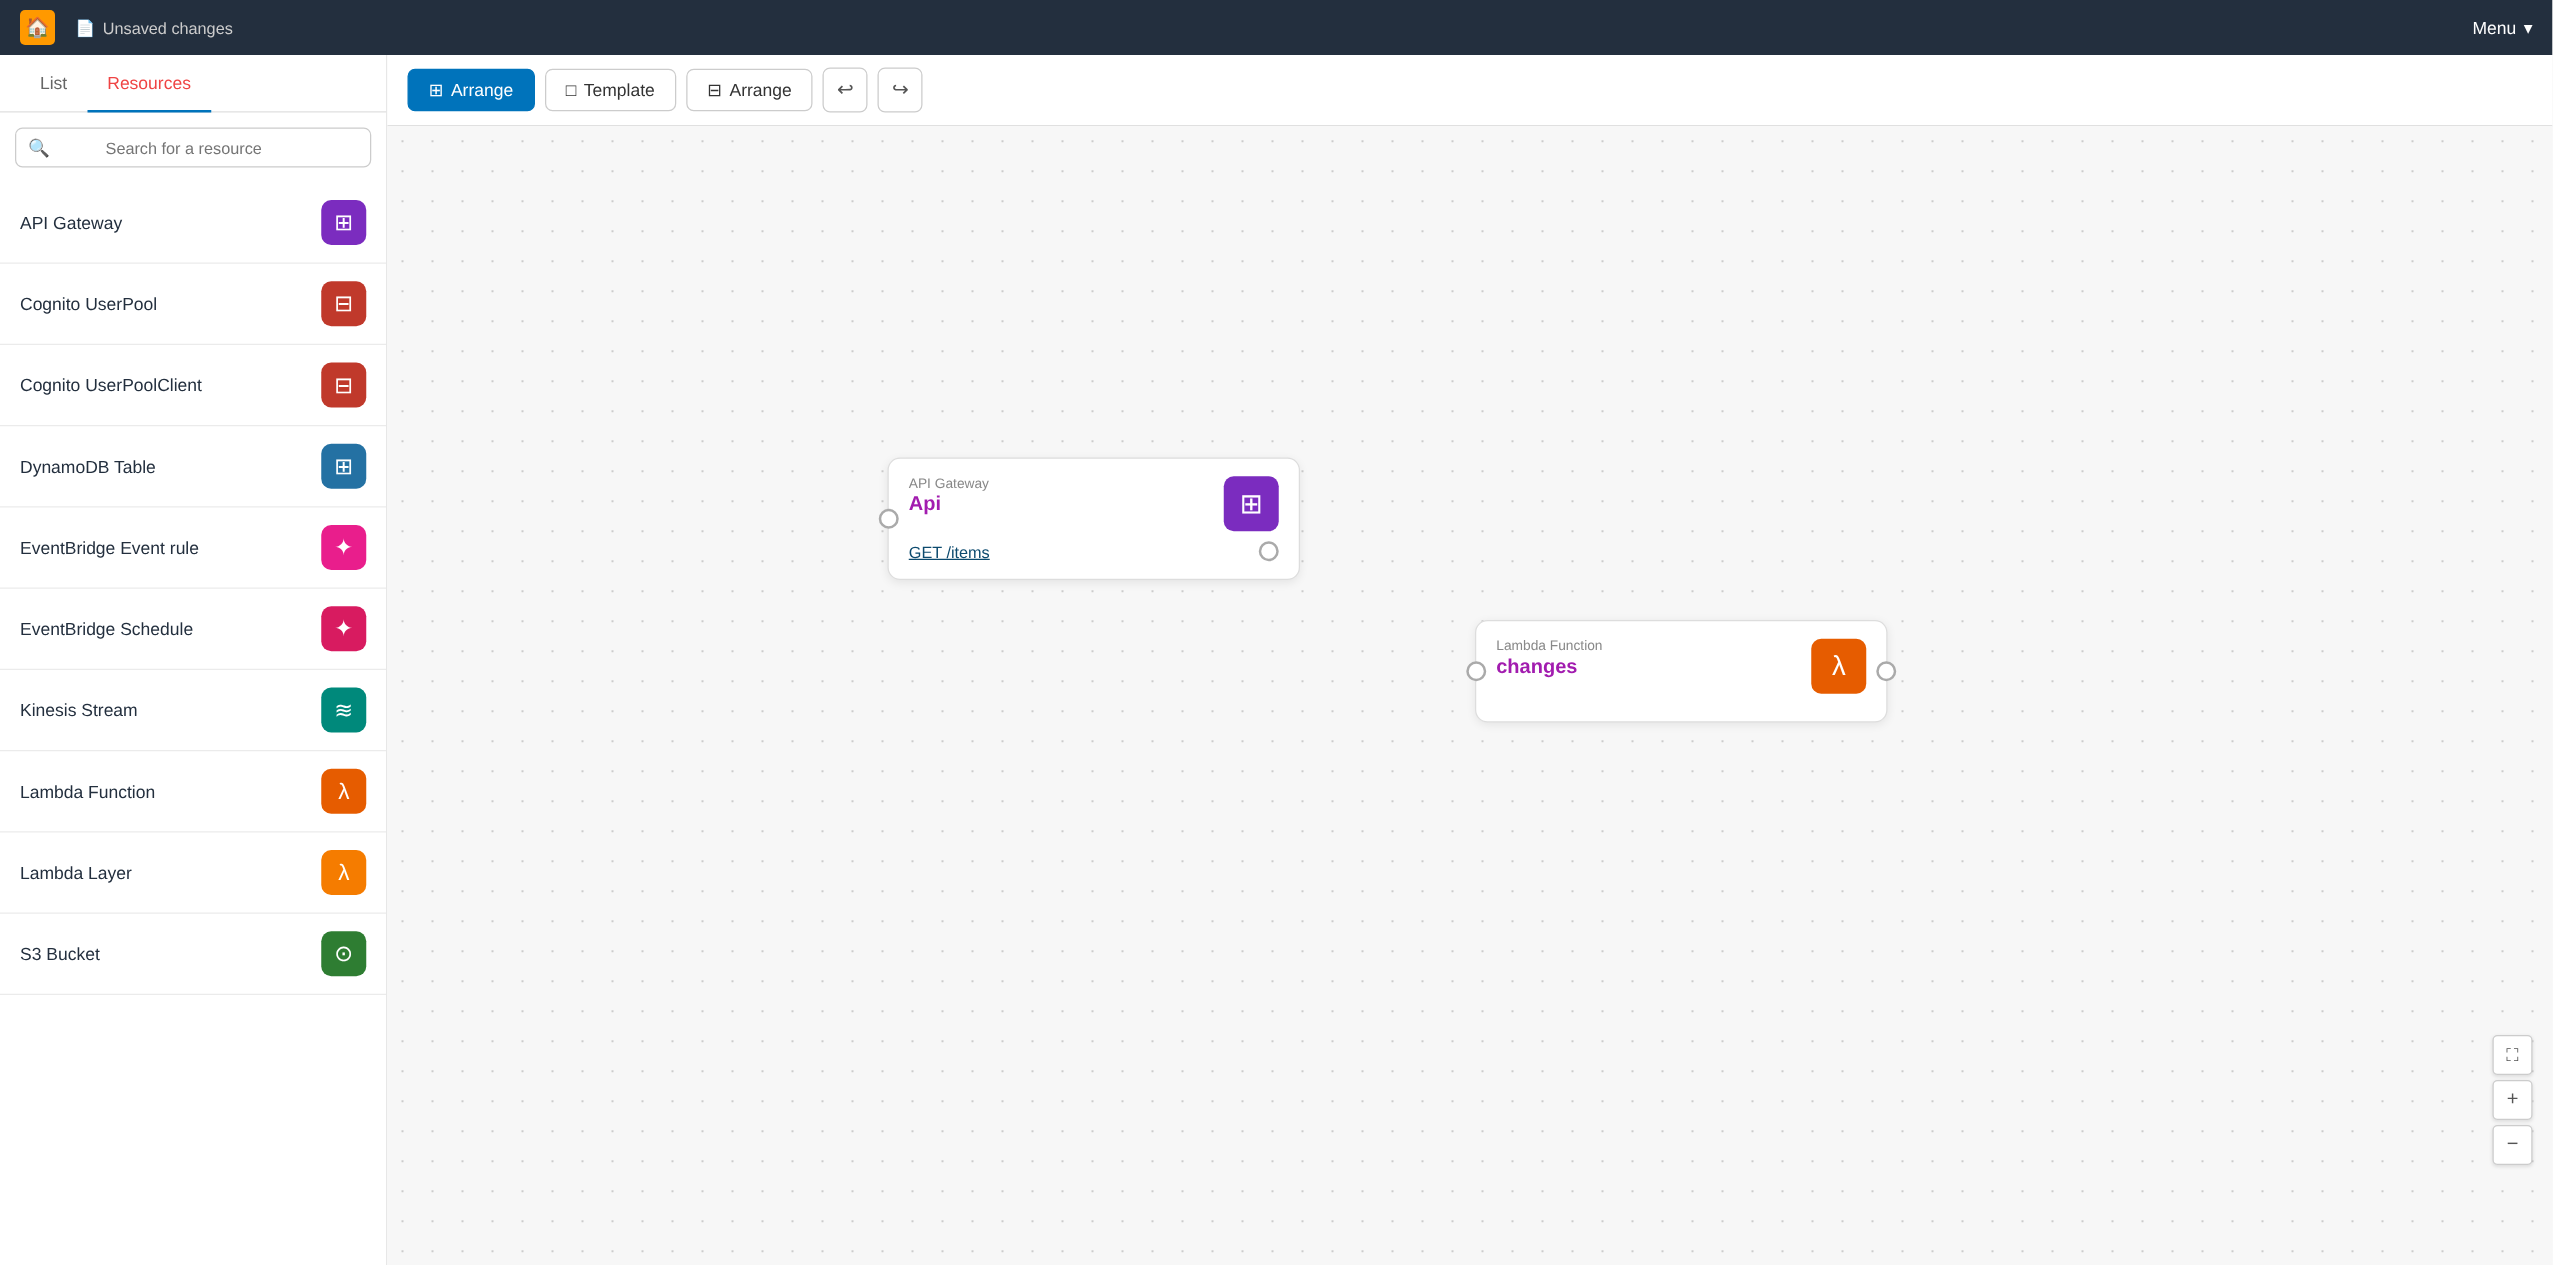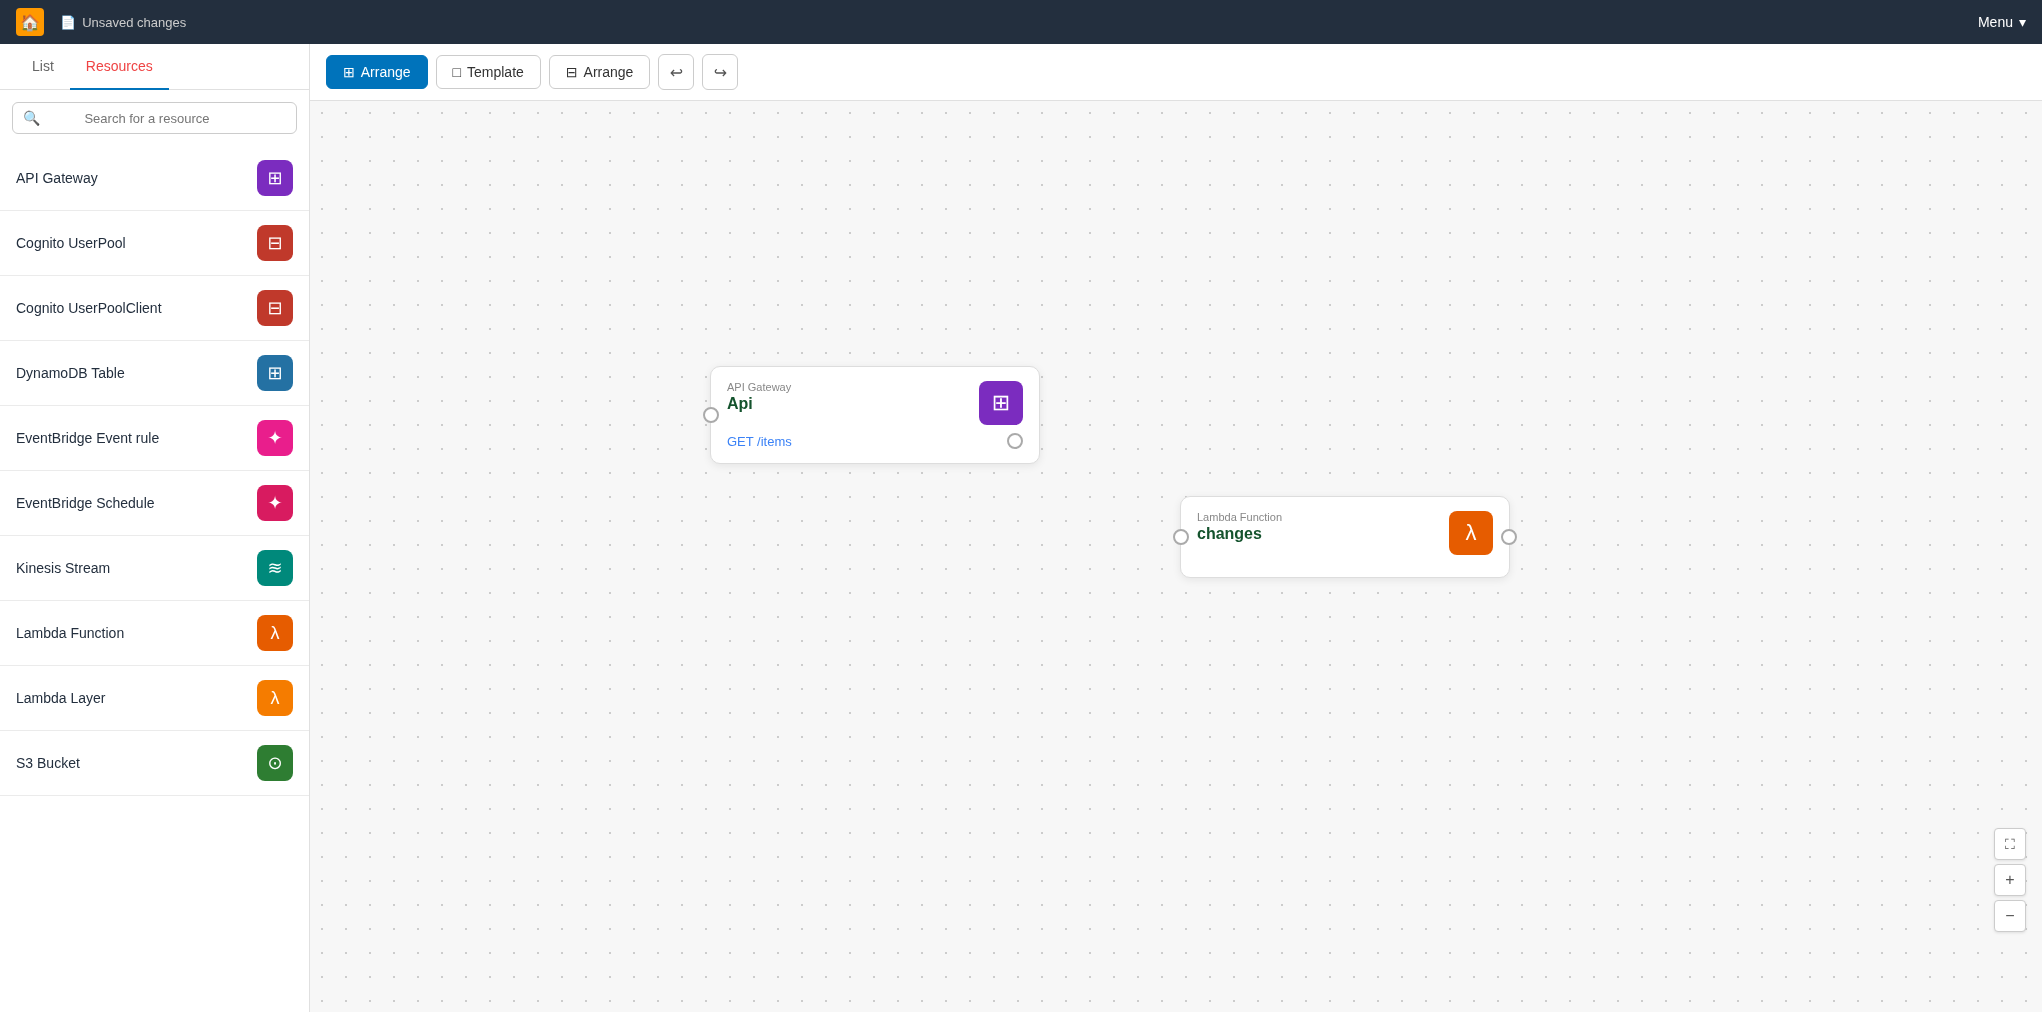--- a/index.html
+++ b/index.html
@@ -167,35 +167,35 @@
       background: white;
       border: 1px solid #ddd;
       border-radius: 10px;
       box-shadow: 0 2px 8px rgba(0,0,0,0.08);
       padding: 14px 16px;
       min-width: 200px;
     }
     .node-header { display: flex; align-items: flex-start; justify-content: space-between; margin-bottom: 8px; }
     .node-info { flex: 1; }
     .node-type { font-size: 11px; color: #888; margin-bottom: 2px; }
-    .node-name { font-size: 16px; font-weight: 600; color: #14532d; }
+    .node-name { font-size: 16px; font-weight: 600; color: #a21caf; }
     .node-icon {
       width: 44px; height: 44px;
       border-radius: 8px;
       display: flex; align-items: center; justify-content: center;
       font-size: 22px;
       color: white;
       flex-shrink: 0;
       margin-left: 10px;
     }
     .node-endpoint {
       display: flex; align-items: center; justify-content: space-between;
       margin-top: 8px;
     }
-    .endpoint-label { font-size: 13px; color: #3b82f6; }
+    .endpoint-label { font-size: 13px; color: #0c4a6e; text-decoration: underline; }
     .connector {
       width: 16px; height: 16px;
       border: 2px solid #aaa;
       border-radius: 50%;
       background: white;
       cursor: pointer;
     }
     .node-left-connector {
       position: absolute;
       left: -8px;

